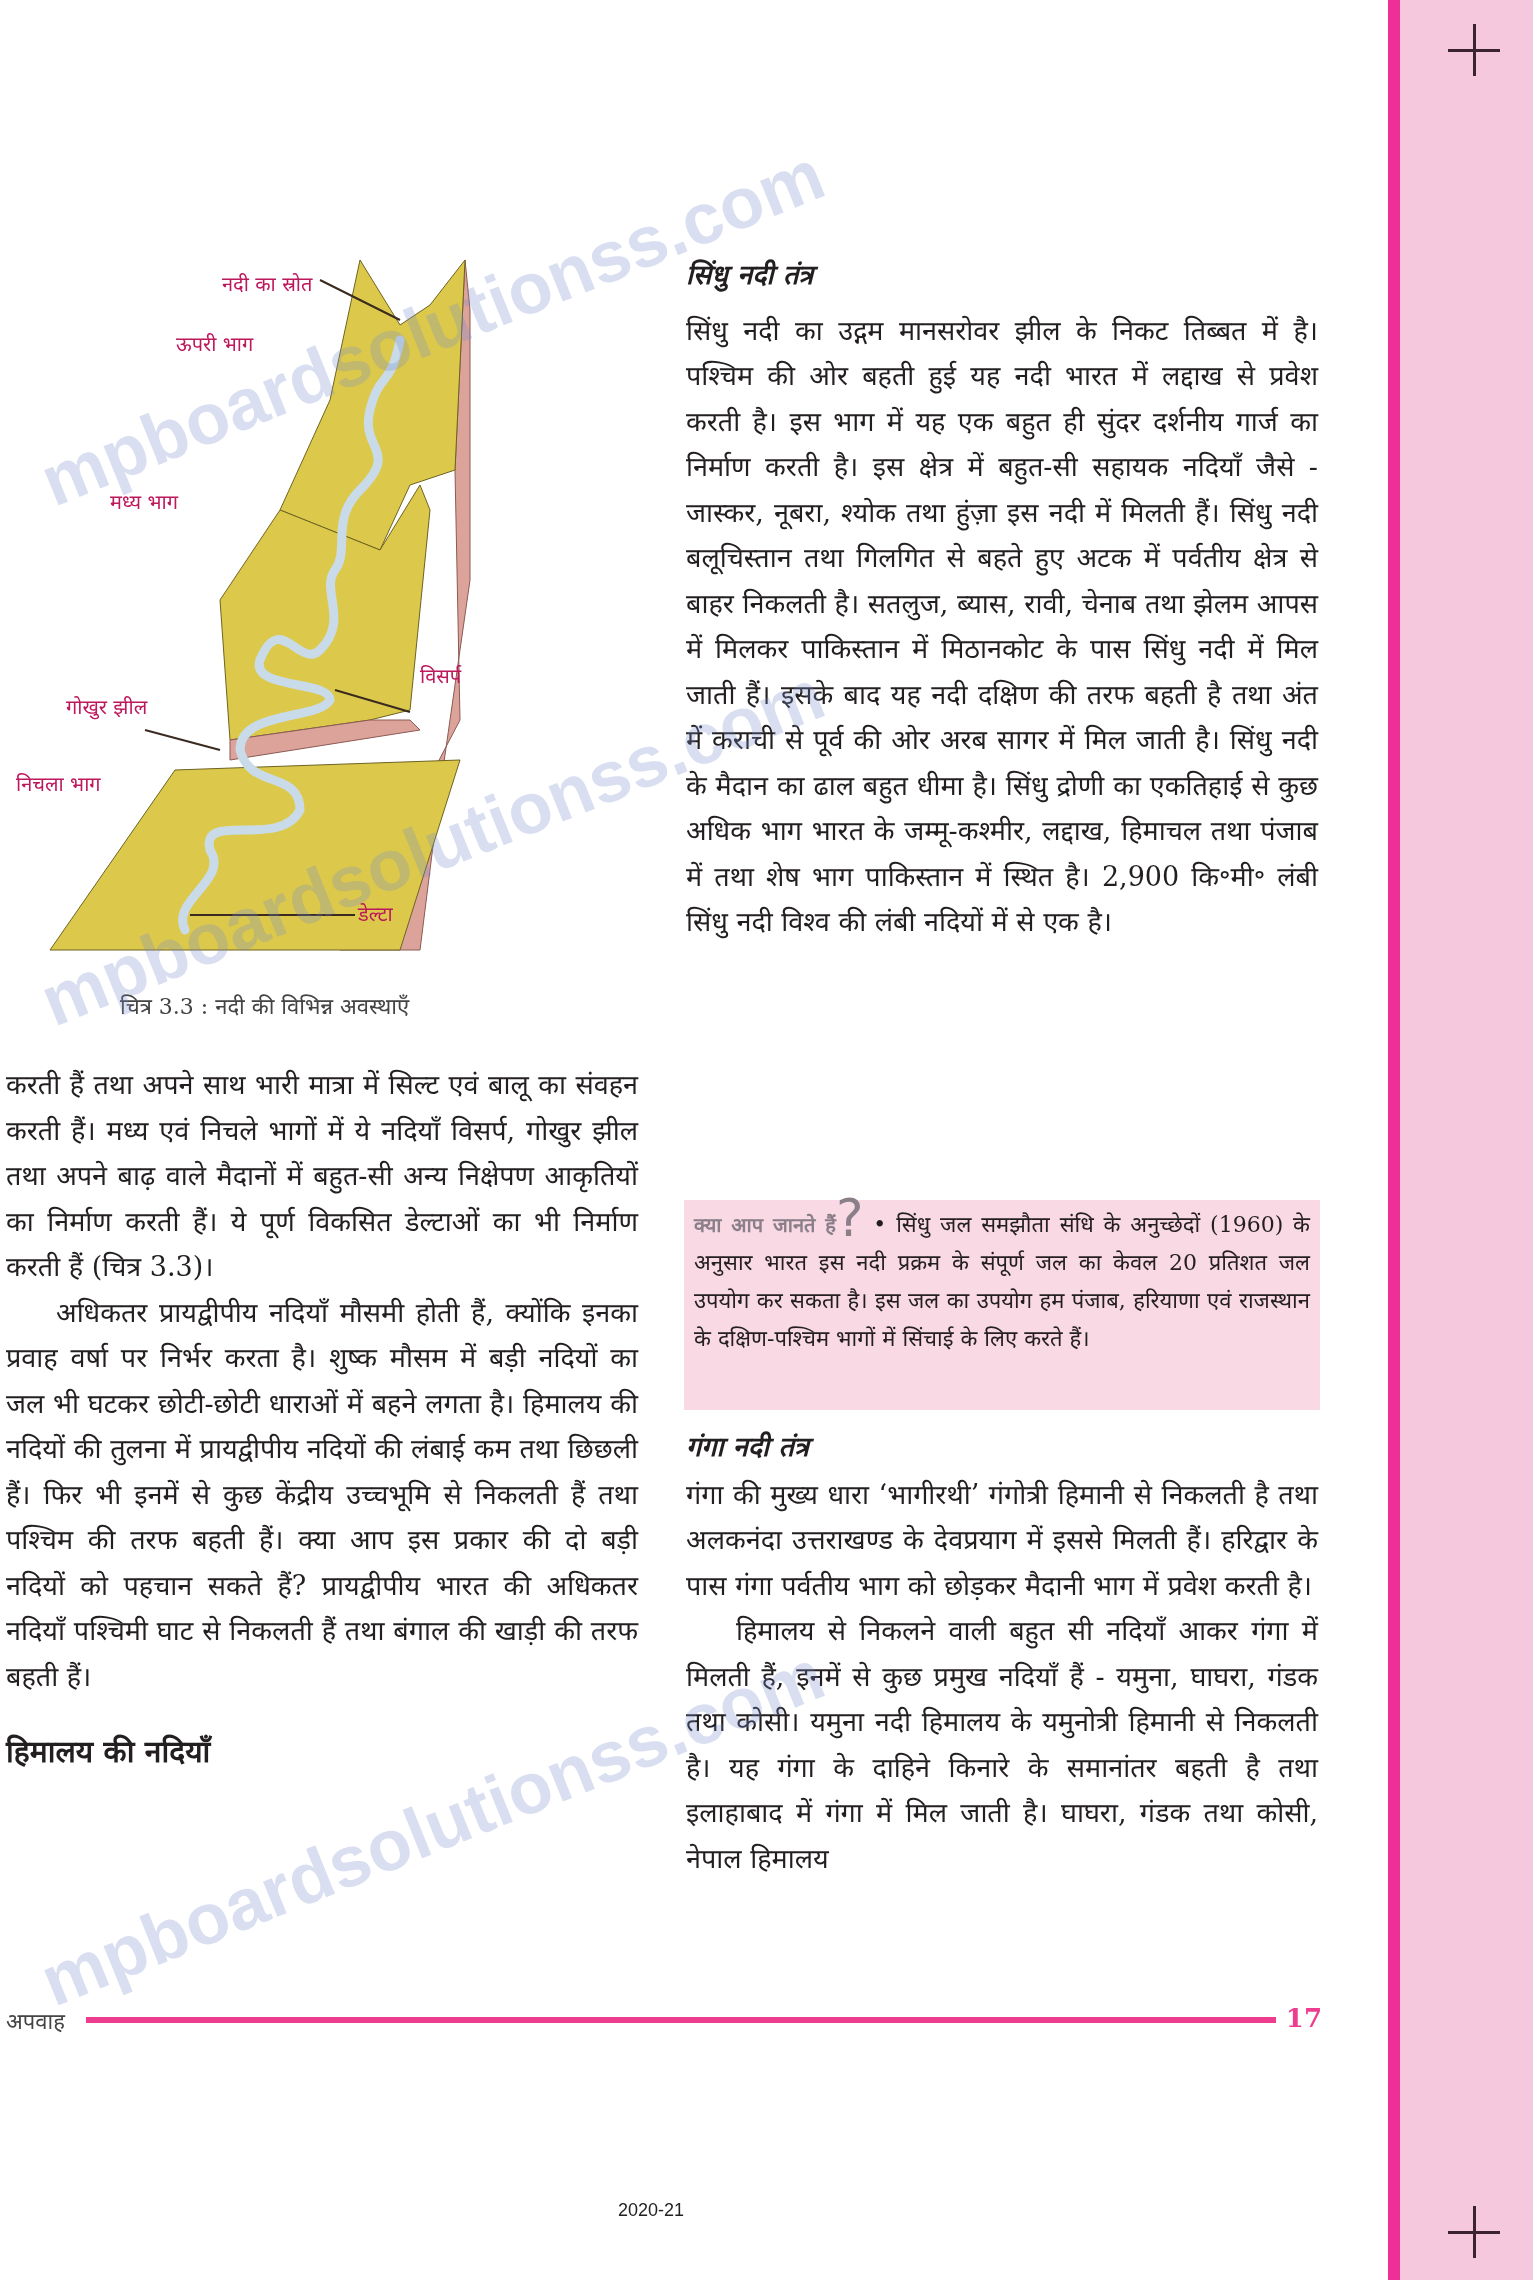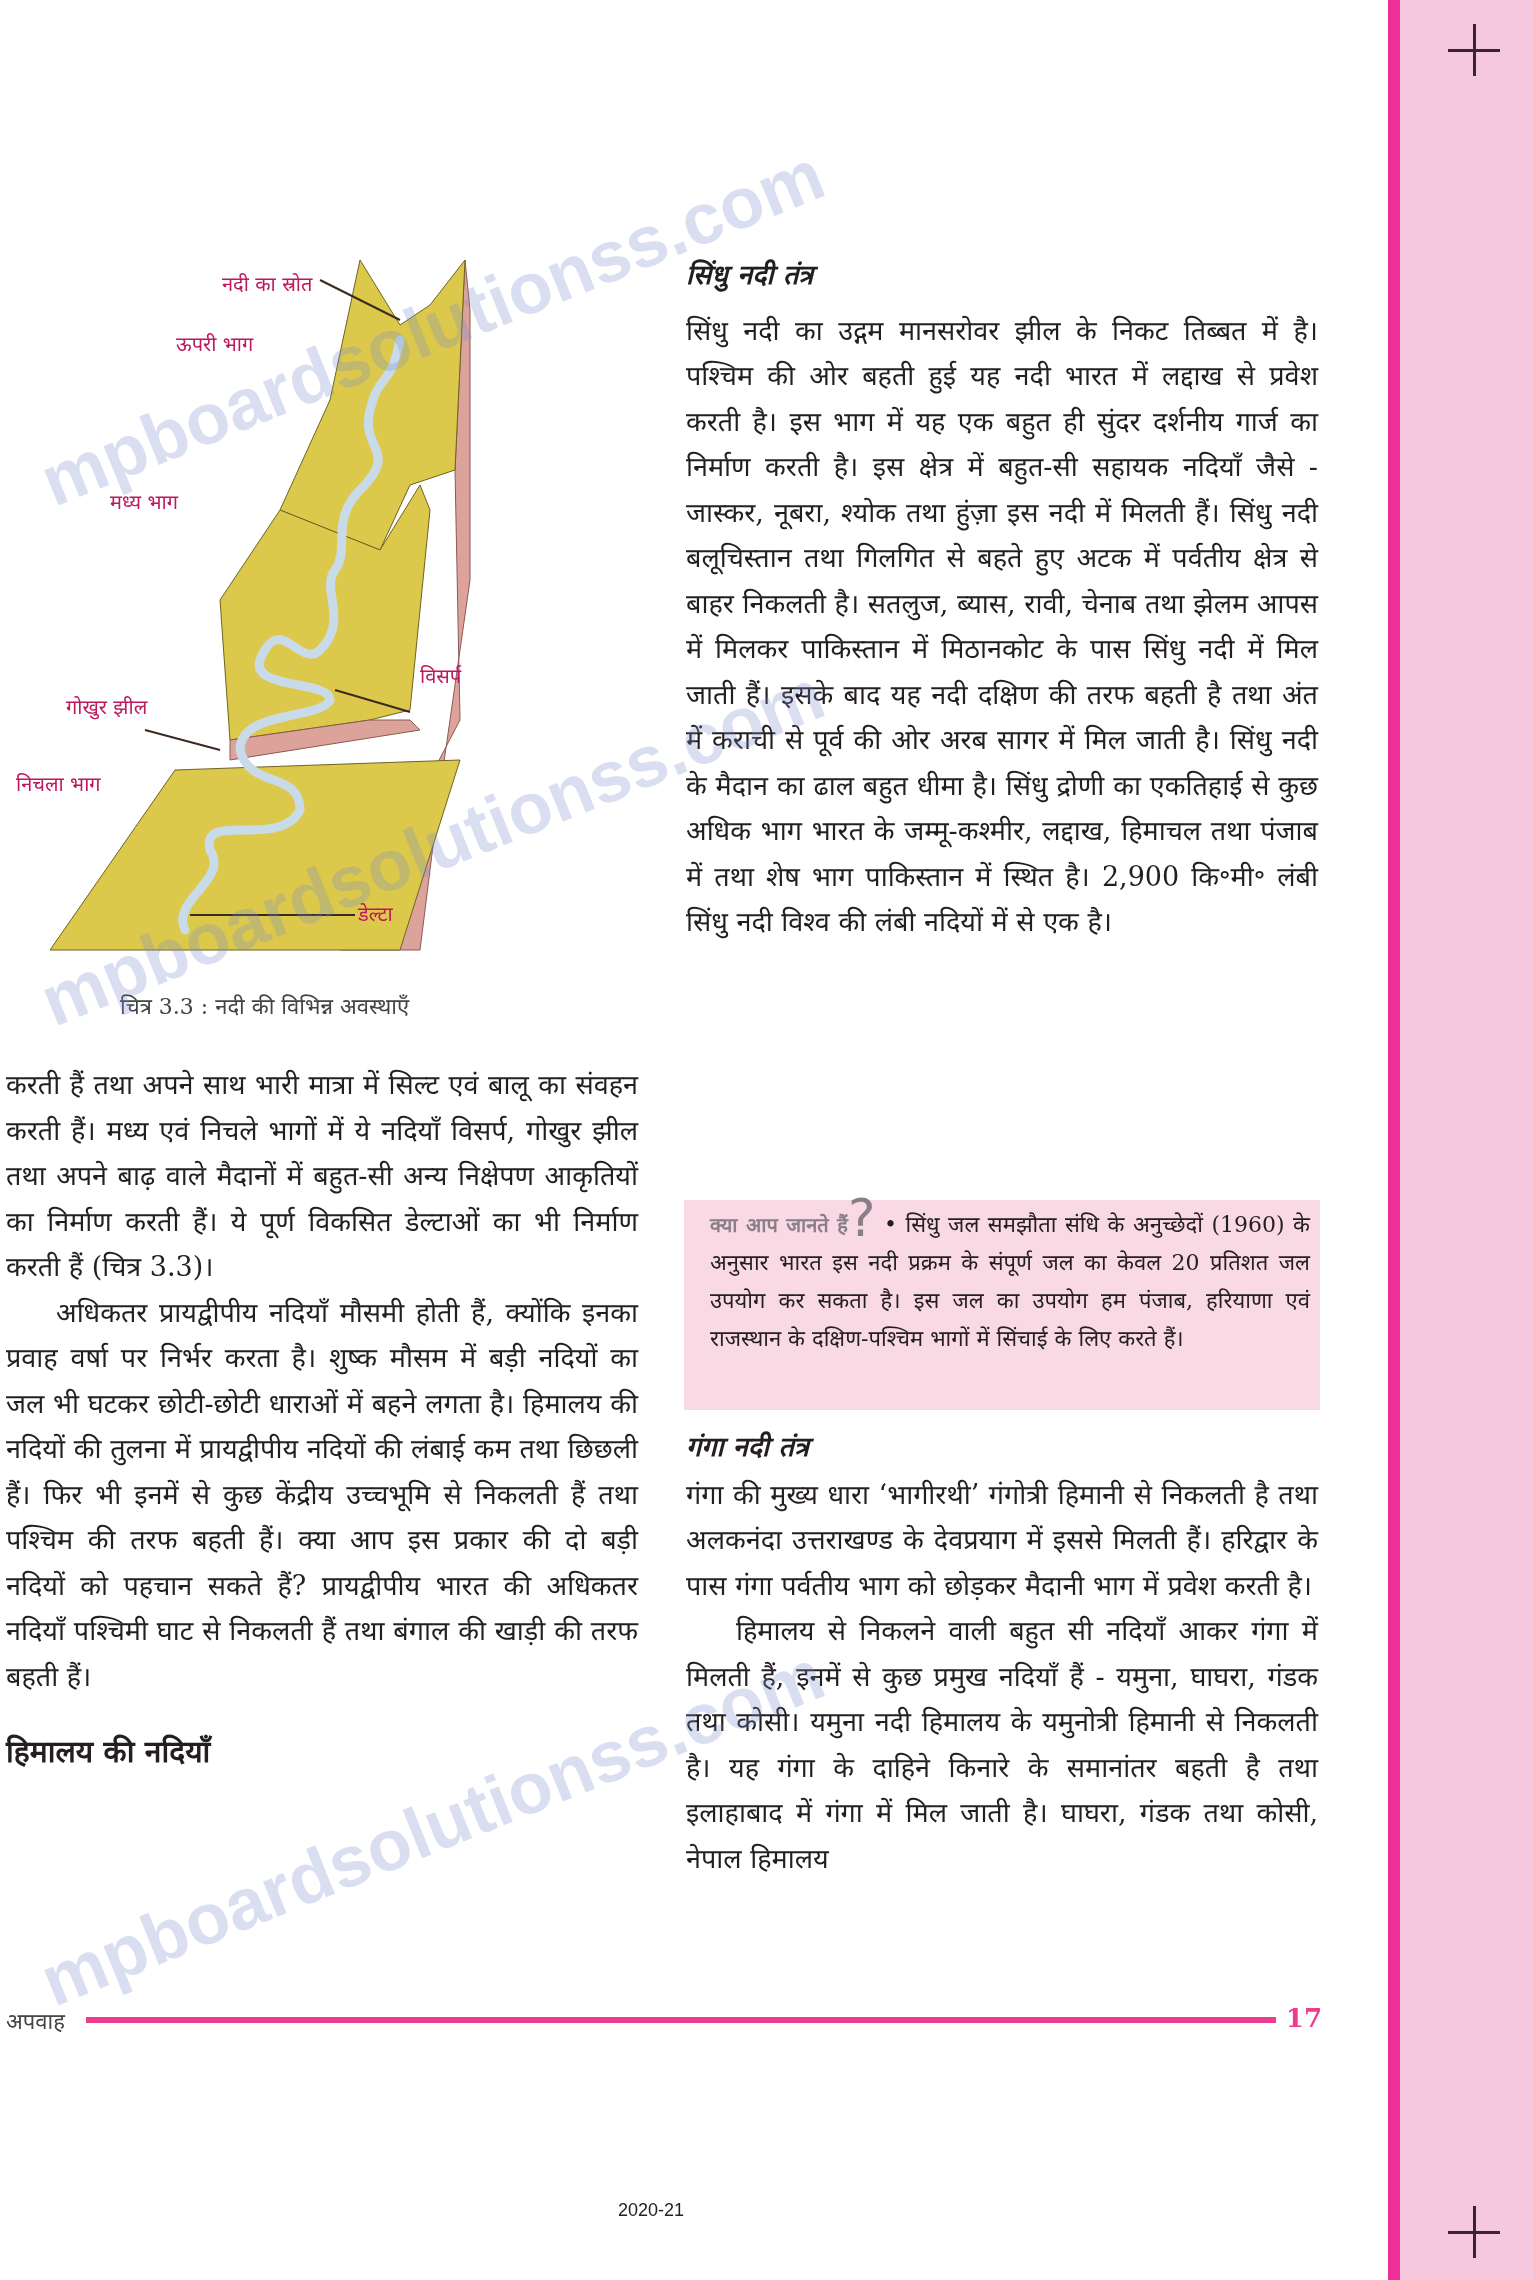--- a/index.html
+++ b/index.html
@@ -30,21 +30,21 @@
   .indent { text-indent:50px; }
   .subhead { font-style:italic; font-size:27px; margin:0; }
   .heading { font-weight:bold; font-size:30px; margin:0; }
 
   .figure { position:absolute; left:0; top:250px; width:640px; height:780px; }
   .fig-label { position:absolute; font-size:20px; color:#be185d; white-space:nowrap; }
   .fig-caption { position:absolute; left:120px; top:740px; font-size:22px; color:#444; white-space:nowrap; }
 
   .callout {
     position:absolute; left:684px; top:1200px; width:636px; height:210px;
-    background:#f9d9e4; padding:6px 10px 0 26px; box-sizing:border-box;
+    background:#f9d9e4; padding:6px 10px 0 10px; box-sizing:border-box;
     font-size:22px; line-height:38px; text-align:justify; text-align-last:left;
   }
   .callout-title { color:#8a7f88; font-weight:bold; font-size:20px; }
   .callout-qmark { font-size:52px; color:#8a7f88; line-height:20px; vertical-align:-4px; font-family:"DejaVu Sans", sans-serif; }
   .callout-body { padding-left:0; }
 
   .footer { position:absolute; left:6px; top:2005px; width:1316px; height:30px; }
   .footer-label { position:absolute; left:0; top:0; font-size:22px; color:#444;text-align:center; }
   .footer-rule { position:absolute; left:80px; top:12px; width:1190px; height:6px; background:#ee3c8e; }
   .footer-page { position:absolute; right:0; top:-2px; font-size:26px; font-weight:bold; color:#ee3c8e; }

